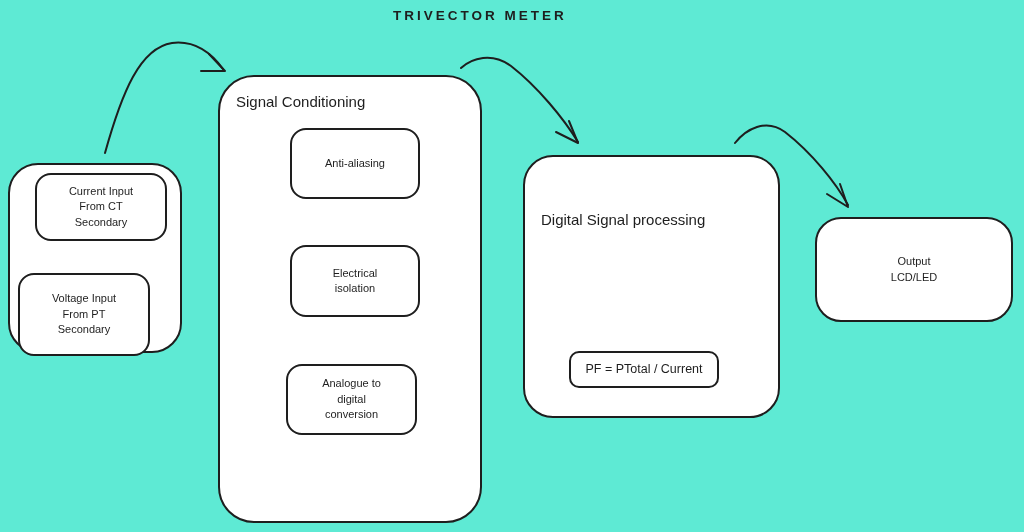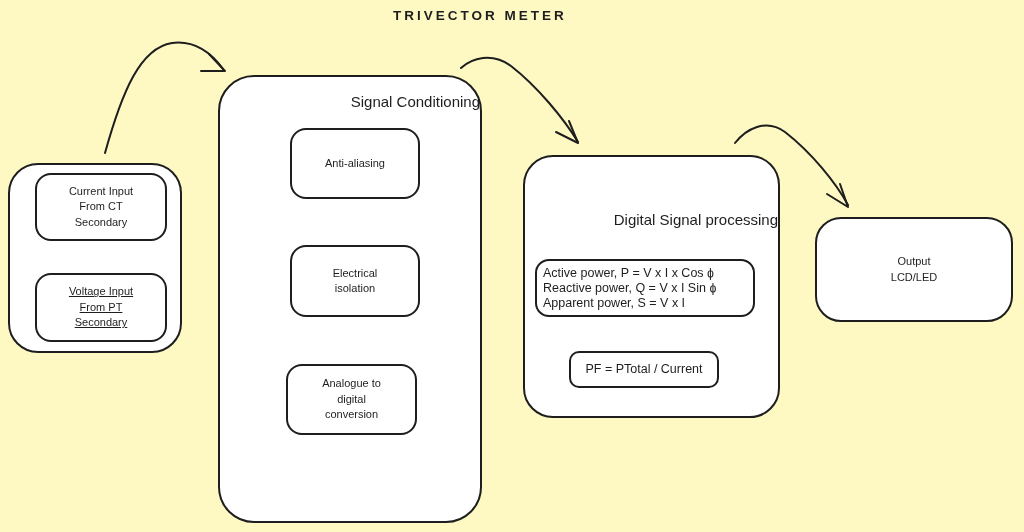--- a/index.html
+++ b/index.html
@@ -1,20 +1,20 @@
 <!DOCTYPE html>
 <html><head>
 <meta charset="utf-8">
 <style>
   html, body { margin: 0; padding: 0; background: #ffffff; }
   .canvas {
     position: relative;
     width: 1024px;
     height: 532px;
-    background: #fef9c3;
+    background: #5eead4;
     font-family: "Liberation Sans", sans-serif;
     color: #1e1e1e;
     overflow: hidden;
   }
   .diagram-title {
     position: absolute;
     left: 0; top: 8px;
     width: 960px;
     text-align: center;
     font-size: 13.5px;
@@ -46,30 +46,30 @@
     display: flex;
     align-items: center;
     justify-content: center;
     text-align: center;
     white-space: pre-line;
     font-size: 11px;
     line-height: 1.4;
   }
   .group-title {
     position: absolute;
-    left: 0;
+    left: 16px;
     width: 100%;
-    text-align: right;
+    text-align: left;
     font-size: 15px;
     white-space: nowrap;
   }
   
   .input-group { left: 8px; top: 163px; width: 174px; height: 190px; border-radius: 30px; }
   .current-input { left: 25px; top: 8px;  width: 132px; height: 68px; border-radius: 16px; }
-  .voltage-input { left: 25px; top: 108px; width: 132px; height: 69px; border-radius: 16px; text-decoration: underline; }
+  .voltage-input { left: 8px; top: 108px; width: 132px; height: 83px; border-radius: 16px; }
 
   
   .signal-conditioning { left: 218px; top: 75px; width: 264px; height: 448px; border-radius: 36px; }
   .sc-title { top: 16px; }
   .anti-aliasing { left: 70px; top: 51px;  width: 130px; height: 71px; border-radius: 16px; }
   .electrical-isolation { left: 70px; top: 168px; width: 130px; height: 72px; border-radius: 16px; }
   .adc { left: 66px; top: 287px; width: 131px; height: 71px; border-radius: 16px; }
 
   
   .dsp { left: 523px; top: 155px; width: 257px; height: 263px; border-radius: 30px; }
@@ -140,24 +140,19 @@
     <div class="box anti-aliasing">Anti-aliasing</div>
     <div class="box electrical-isolation">Electrical
 isolation</div>
     <div class="box adc">Analogue to
 digital
 conversion</div>
   </div>
 
   <div class="group dsp">
     <div class="group-title dsp-title">Digital Signal processing</div>
-    <div class="box formula-box">
-      <div>Active power, P = V x I x Cos ɸ</div>
-      <div>Reactive power, Q = V x I  Sin ɸ</div>
-      <div>Apparent power, S = V x I</div>
-    </div>
     <div class="box pf-box">PF = PTotal / Current</div>
   </div>
 
   <div class="box output-box">Output
 LCD/LED</div>
 
 </div>
 
 </body></html>

